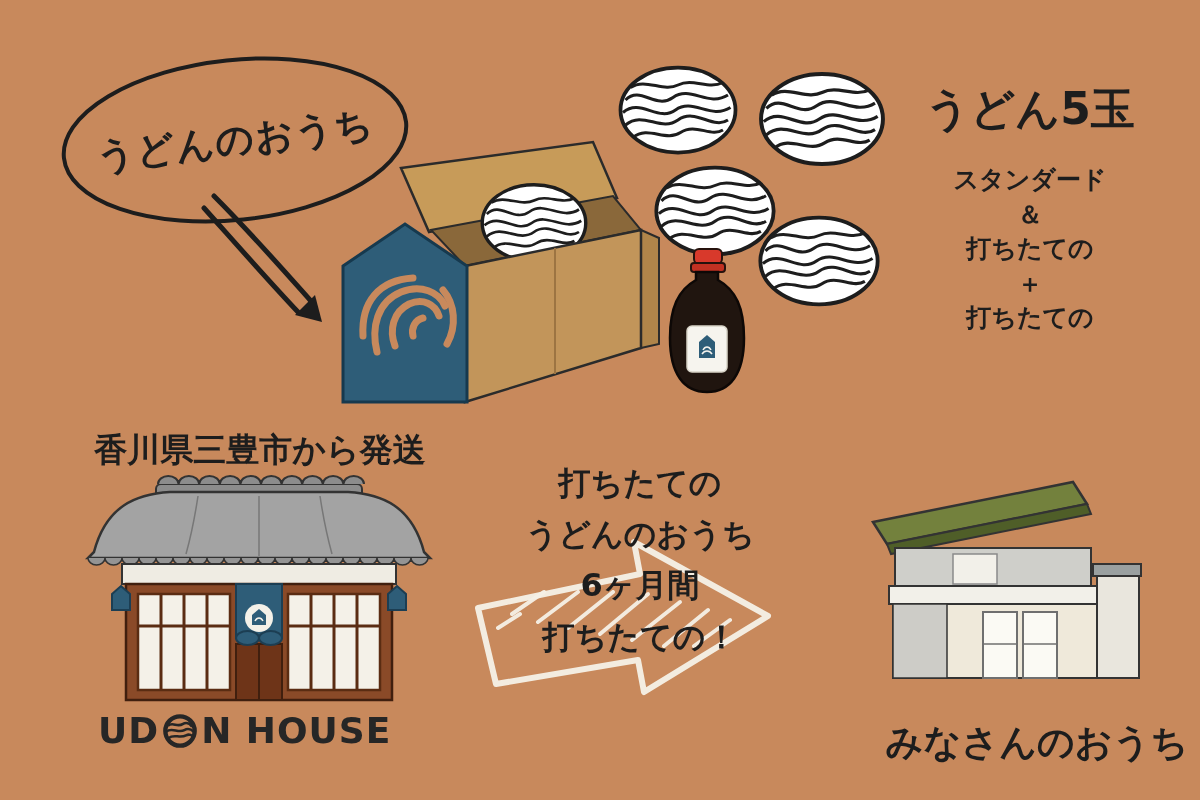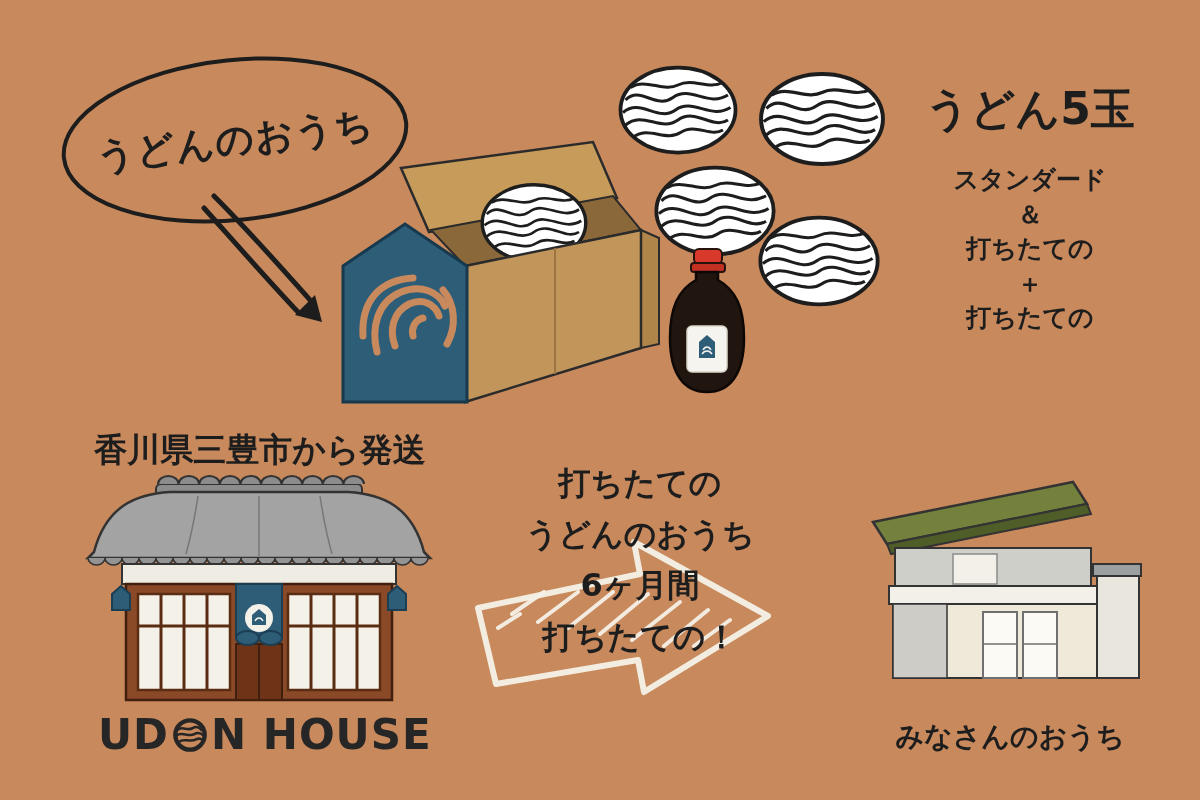--- a/index.html
+++ b/index.html
@@ -33,34 +33,34 @@
   
   .package { left:880px; top:80px; width:300px; text-align:center; font-weight:700; }
   .pkg-title { font-size:44px; margin-bottom:24px; }
   .pkg-item  { font-size:25px; line-height:1.38; }
 
   
   .origin-label { left:90px; top:428px; width:340px; text-align:center; font-size:33px; font-weight:700; }
   .shop  { left:78px; top:472px; width:362px; height:238px; }
   .brand {
     left:98px; top:710px; display:flex; align-items:center;
-    font-size:42px; font-weight:800; letter-spacing:1px; color:#262626;
+    font-size:36px; font-weight:800; letter-spacing:1px; color:#262626;
   }
   .brand .swirl { width:38px; height:38px; margin:0 2px; }
 
   
   .white-arrow { left:468px; top:528px; width:325px; height:188px; z-index:1; }
   .delivery {
     left:480px; top:458px; width:320px; text-align:center;
     font-weight:700; font-size:32px; line-height:1.6; z-index:2;
   }
 
   
   .modern-house { left:845px; top:468px; width:300px; height:242px; }
-  .destination-label { left:855px; top:718px; width:310px; text-align:center; font-size:28px; font-weight:700; }
+  .destination-label { left:882px; top:718px; width:310px; text-align:center; font-size:37px; font-weight:700; }
 </style>
 </head>
 <body>
 
 <div class="canvas">
 
   <svg width="0" height="0" style="position:absolute" aria-hidden="true">
     <defs>
       <symbol id="udon-ball" viewBox="0 0 100 80">
         <ellipse cx="50" cy="40" rx="46" ry="34" fill="#ffffff" stroke="#1d1d1d" stroke-width="3"></ellipse>

